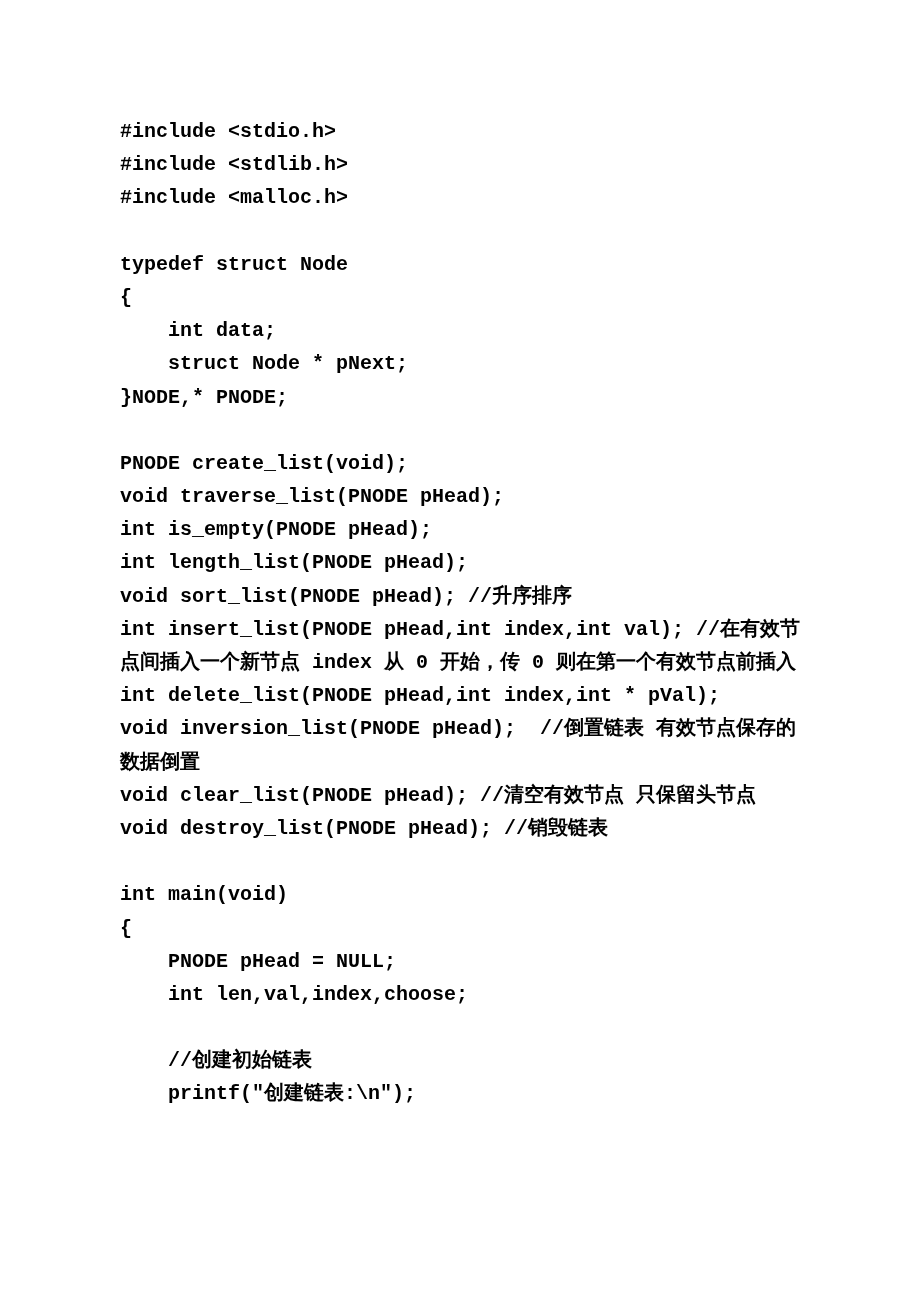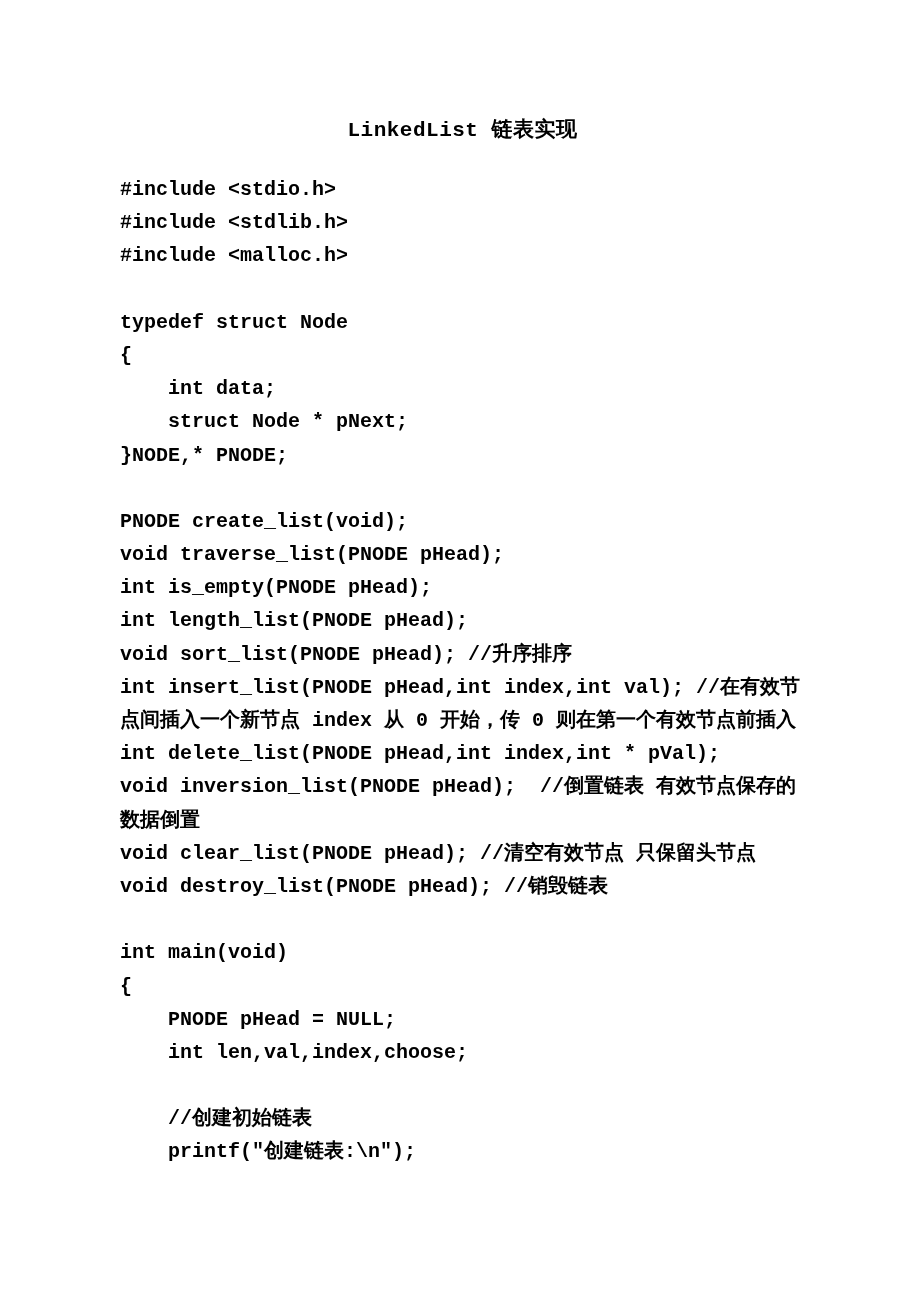--- a/index.html
+++ b/index.html
@@ -29,21 +29,20 @@
     white-space: pre-wrap;
     word-break: break-all;
     font-family: "SimSun", "宋体", "Courier New", monospace;
     font-weight: bold;
   }
 </style>
 </head>
 <body>
 
 <div class="page">
-  <div class="title">LinkedList 链表实现</div>
   <div class="code">#include &lt;stdio.h&gt;
 #include &lt;stdlib.h&gt;
 #include &lt;malloc.h&gt;
 
 typedef struct Node
 {
     int data;
     struct Node * pNext;
 }NODE,* PNODE;
 

